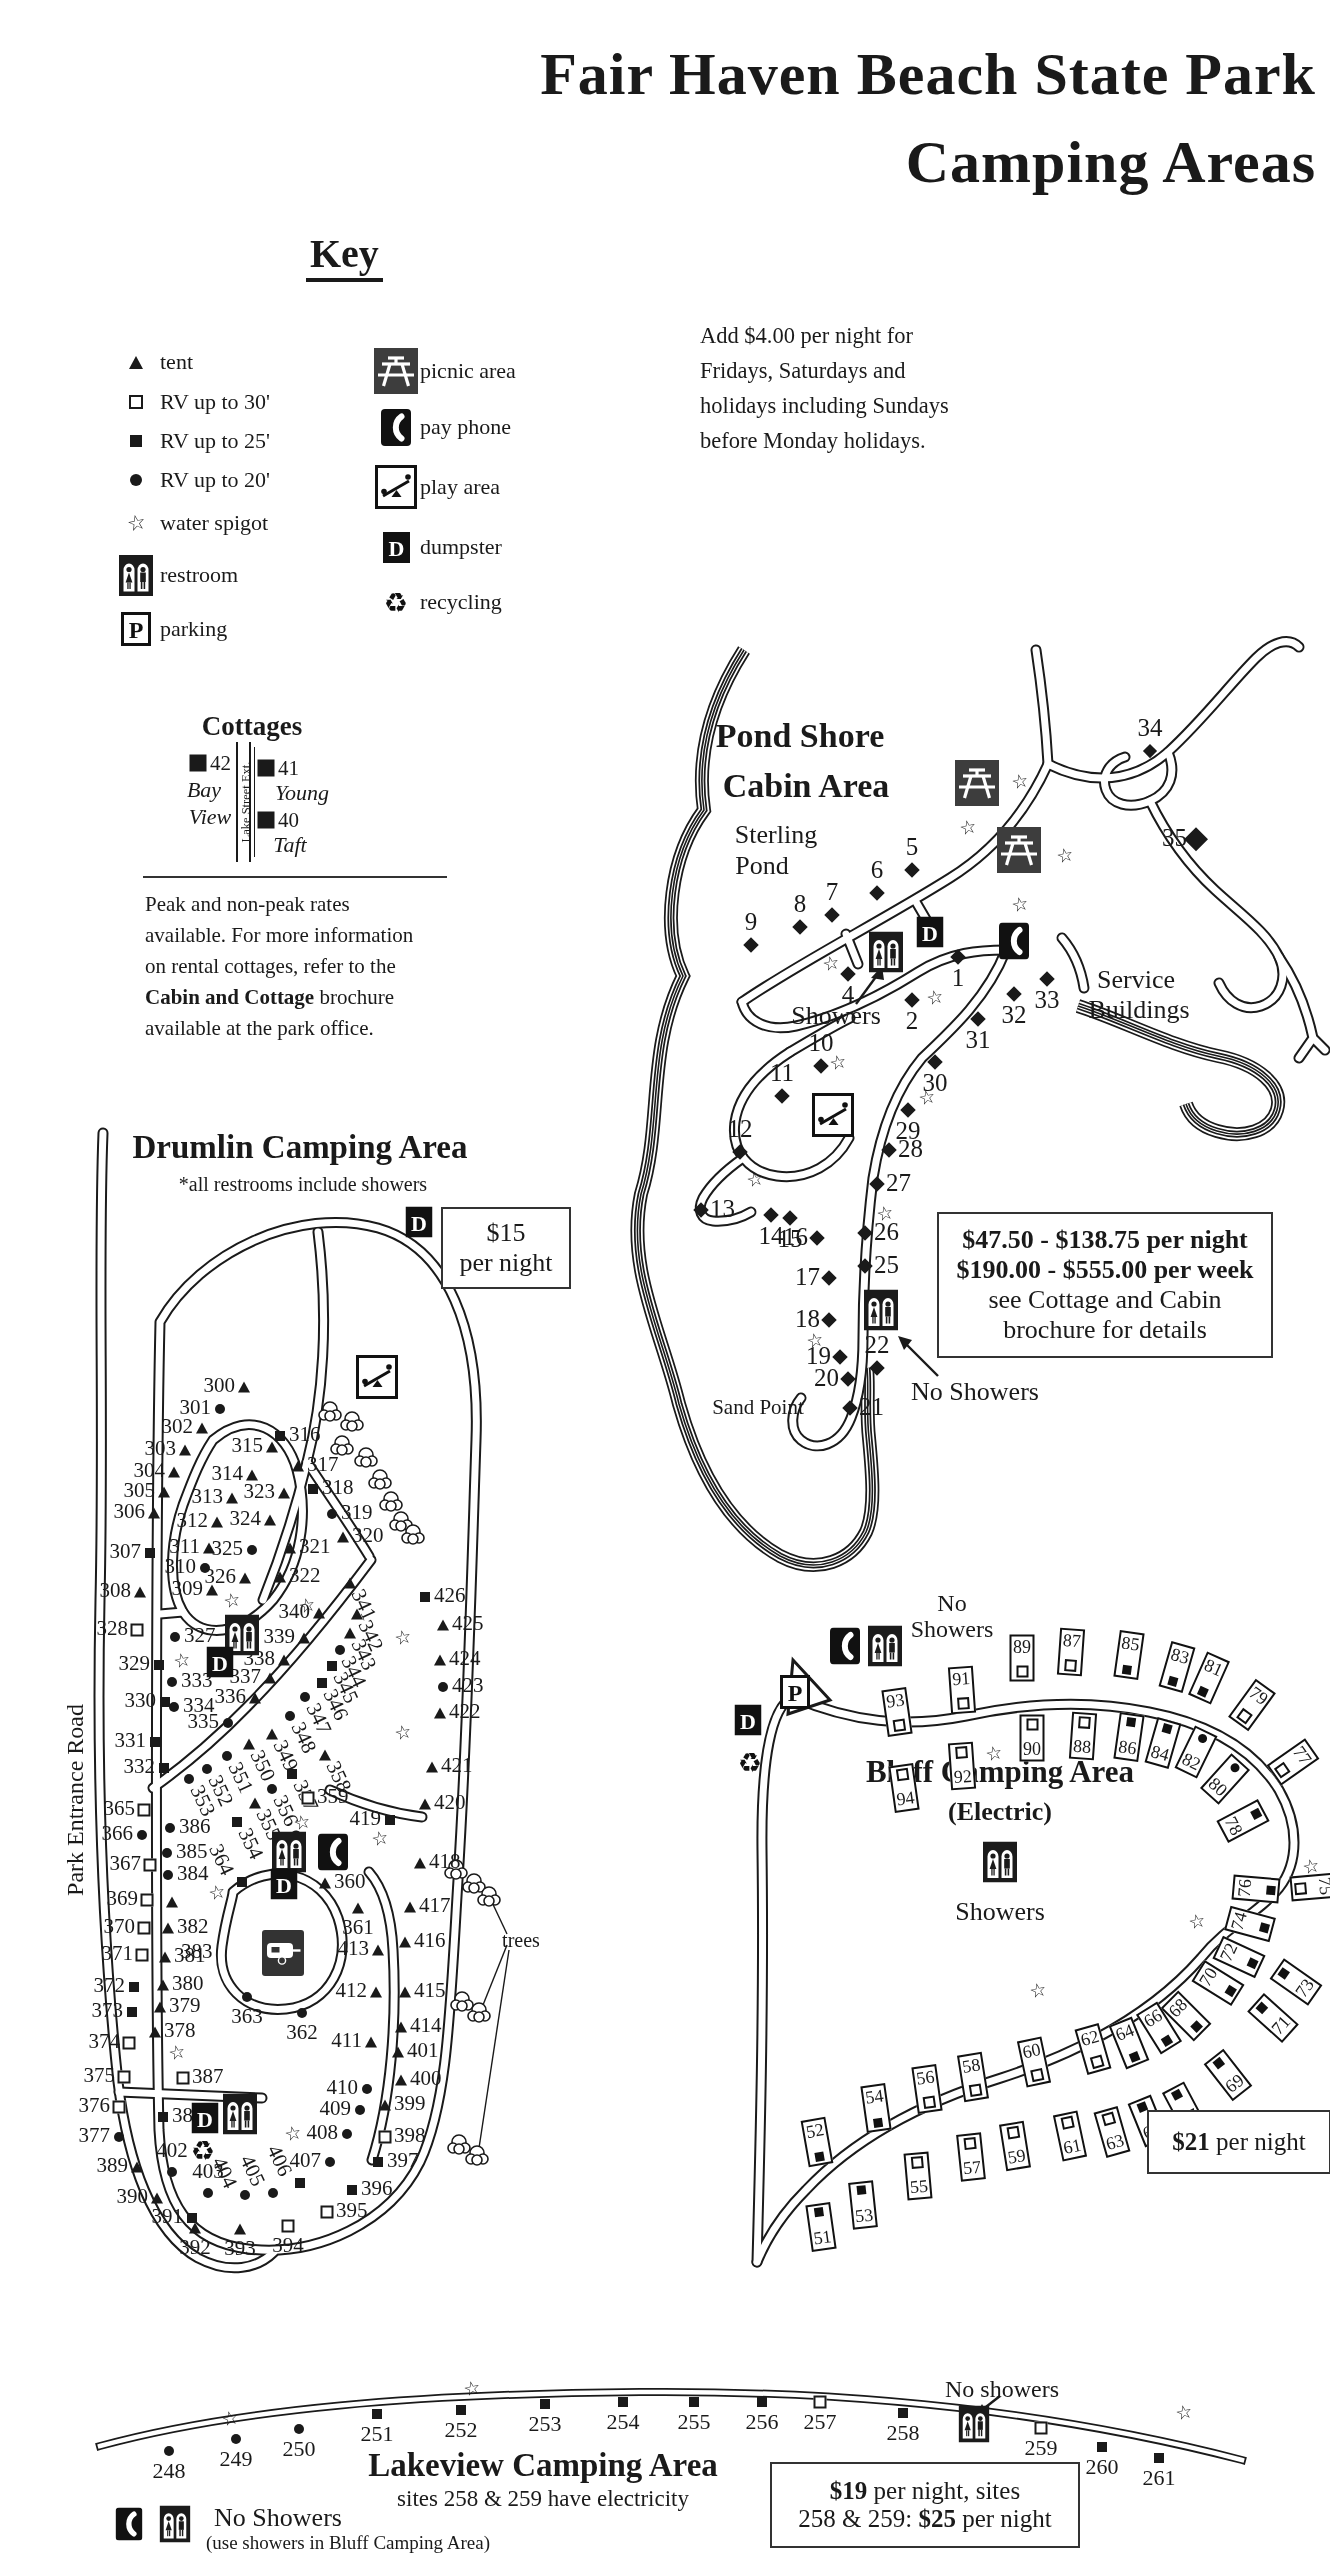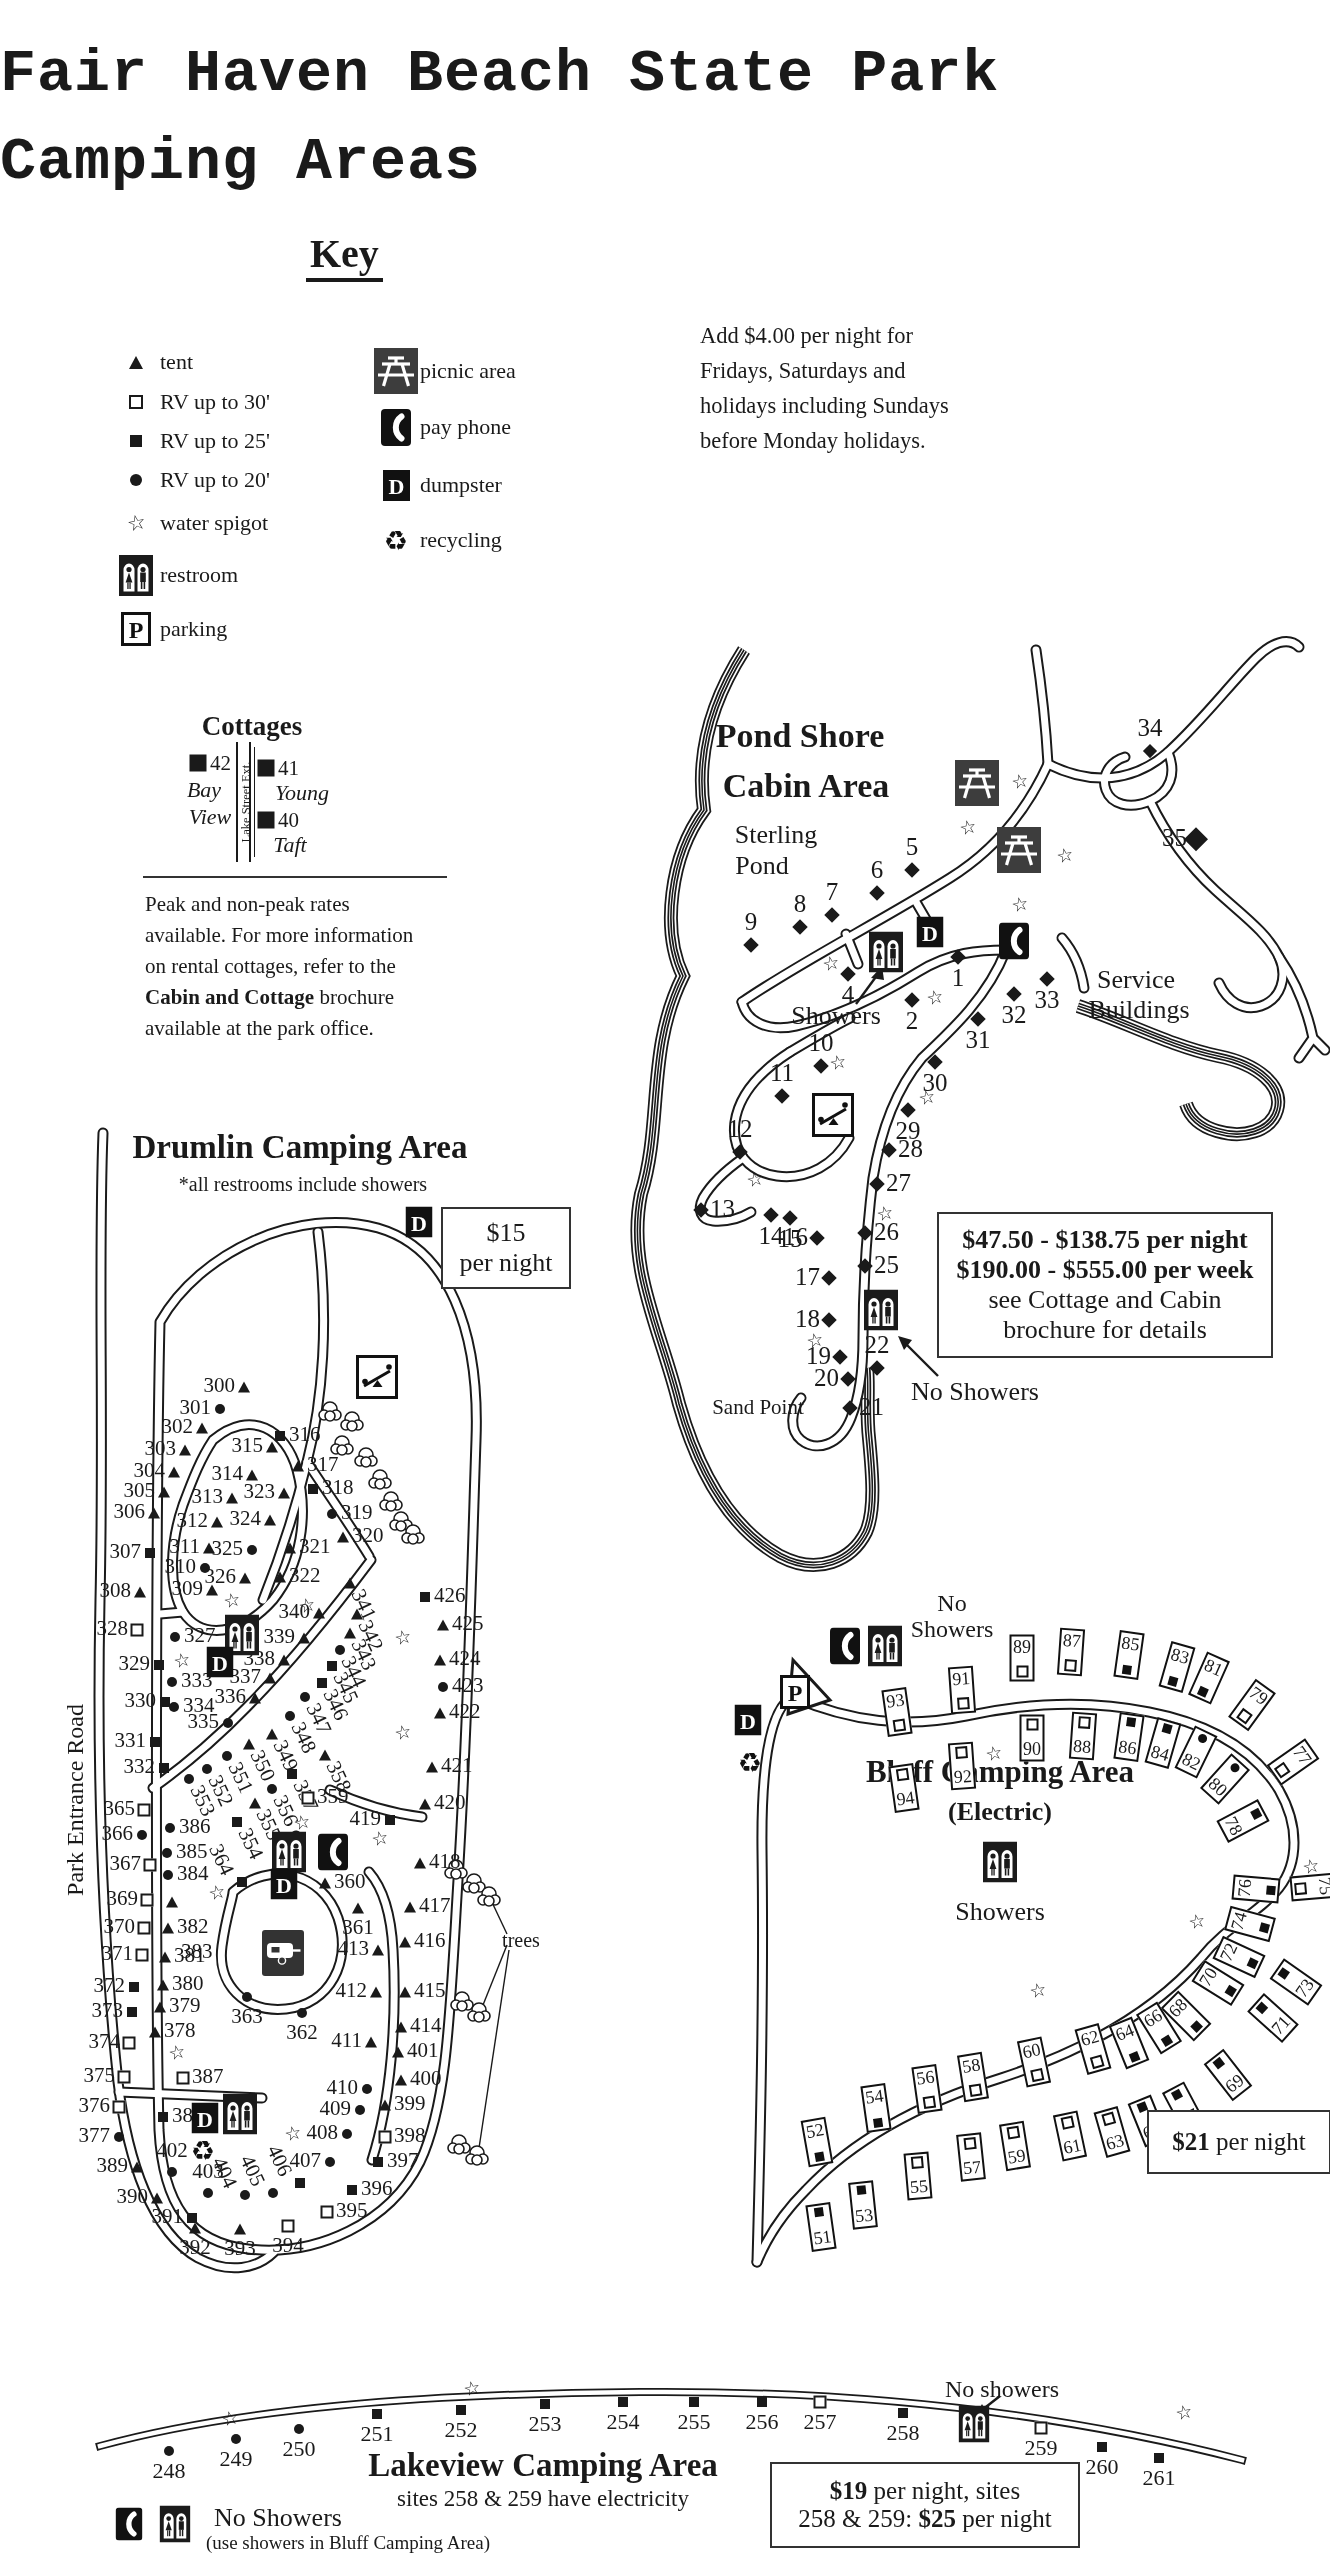--- a/index.html
+++ b/index.html
@@ -10,21 +10,21 @@
   .rk{fill:none;stroke:#1a1a1a;stroke-width:11;stroke-linecap:round;stroke-linejoin:round;}
   .rw{fill:none;stroke:#ffffff;stroke-width:7;stroke-linecap:round;stroke-linejoin:round;}
   .tk{fill:none;stroke:#1a1a1a;stroke-width:8;stroke-linecap:square;}
   .tw{fill:none;stroke:#ffffff;stroke-width:4.5;stroke-linecap:square;}
   .s1{fill:none;stroke:#1a1a1a;stroke-width:14;}.s2{fill:none;stroke:#fff;stroke-width:10.5;}
   .s3{fill:none;stroke:#1a1a1a;stroke-width:7;}.s4{fill:none;stroke:#fff;stroke-width:3.5;}
   .s5{fill:none;stroke:#1a1a1a;stroke-width:1.6;}
   .thin{fill:none;stroke:#1a1a1a;stroke-width:1.4;}
   .arrow{fill:none;stroke:#1a1a1a;stroke-width:2.4;}
   .ah{fill:#1a1a1a;}
-  .ttl{position:absolute;left:0;width:1316px;text-align:left;font-weight:bold;font-size:60px;letter-spacing:1px;font-family:Liberation Mono, monospace;}
+  .ttl{position:absolute;left:0;width:1316px;text-align:right;font-weight:bold;font-size:60px;letter-spacing:1px;}
   .keyhead{position:absolute;left:306px;top:230px;font-size:40px;font-weight:bold;border-bottom:4px solid #1a1a1a;padding:0 4px 1px 4px;}
   .keycol{position:absolute;display:flex;flex-direction:column;}
   .keyrow{display:flex;align-items:center;}
   .keyicon{width:48px;display:flex;justify-content:center;align-items:center;flex:0 0 48px;}
   .keylab{font-size:22px;line-height:24px;max-width:180px;}
   .notecol{position:absolute;left:700px;top:318px;font-size:22.5px;line-height:35px;}
   .maplbl{position:absolute;white-space:nowrap;transform:translate(-50%,-50%);line-height:1.05;}
   .site-lbl{position:absolute;white-space:nowrap;}
   .mk{position:absolute;display:block;}
   .mk-t{width:0;height:0;border-left:6px solid transparent;border-right:6px solid transparent;border-bottom:11px solid #1a1a1a;transform:translate(-50%,-50%);}
@@ -331,20 +331,32 @@
           <span class="keylab">picnic area</span>
         </div>
         <div class="keyrow" style="height: 58px;">
           <span class="keyicon">
             <svg width="30" height="37" viewBox="0 0 30 37">
               <rect width="30" height="37" rx="4" fill="#111"></rect>
               <path d="M20.5 7.5 A13.5 13.5 0 0 0 20.5 29.5" fill="none" stroke="#fff" stroke-width="6" stroke-linecap="round"></path>
             </svg>
           </span>
           <span class="keylab">pay phone</span>
+        </div>
+        <div class="keyrow" style="height: 62px;">
+          <span class="keyicon">
+            <svg width="42" height="44" viewBox="0 0 42 44">
+              <rect x="1.5" y="1.5" width="39" height="41" fill="#fff" stroke="#111" stroke-width="3"></rect>
+              <line x1="8" y1="31" x2="34" y2="16" stroke="#111" stroke-width="3"></line>
+              <path d="M16.5 32 L21.5 25 L26.5 32 Z" fill="#111"></path>
+              <circle cx="9" cy="26.5" r="2.8" fill="#111"></circle>
+              <circle cx="33" cy="12" r="2.8" fill="#111"></circle>
+            </svg>
+          </span>
+          <span class="keylab">play area</span>
         </div>
         <div class="keyrow" style="height: 58px;">
           <span class="keyicon">
             <svg width="27" height="31" viewBox="0 0 27 31">
               <rect width="27" height="31" fill="#111"></rect>
               <text x="13.5" y="24" text-anchor="middle" font-size="22" font-family="Liberation Serif, serif" font-weight="bold" fill="#fff">D</text>
             </svg>
           </span>
           <span class="keylab">dumpster</span>
         </div>

